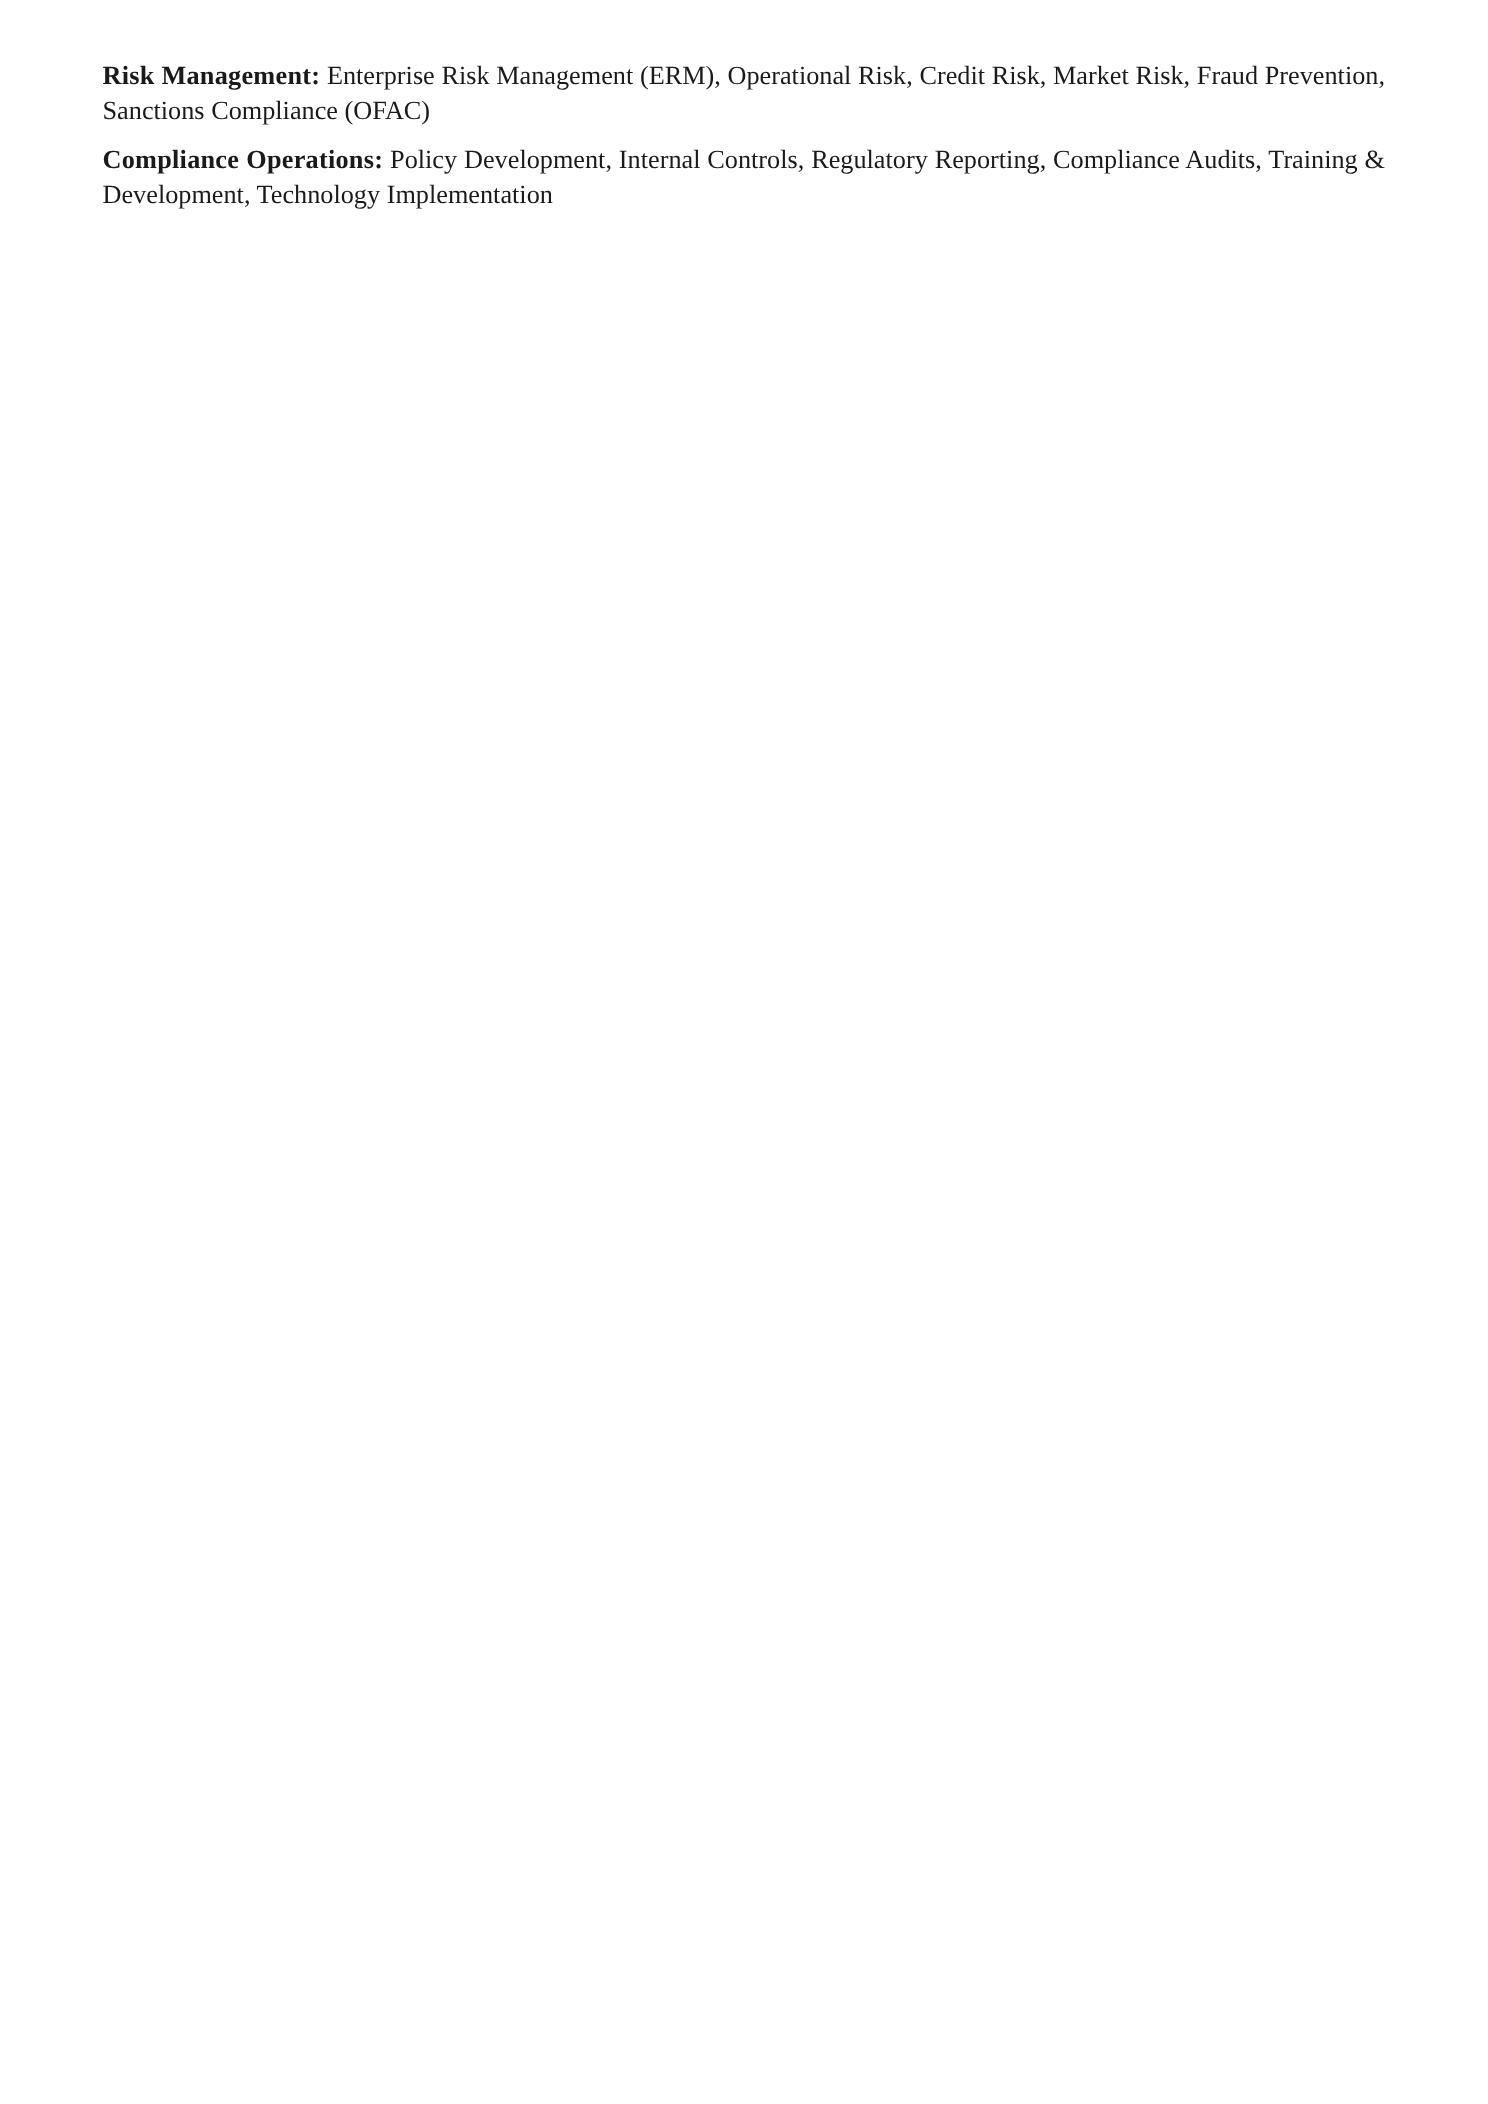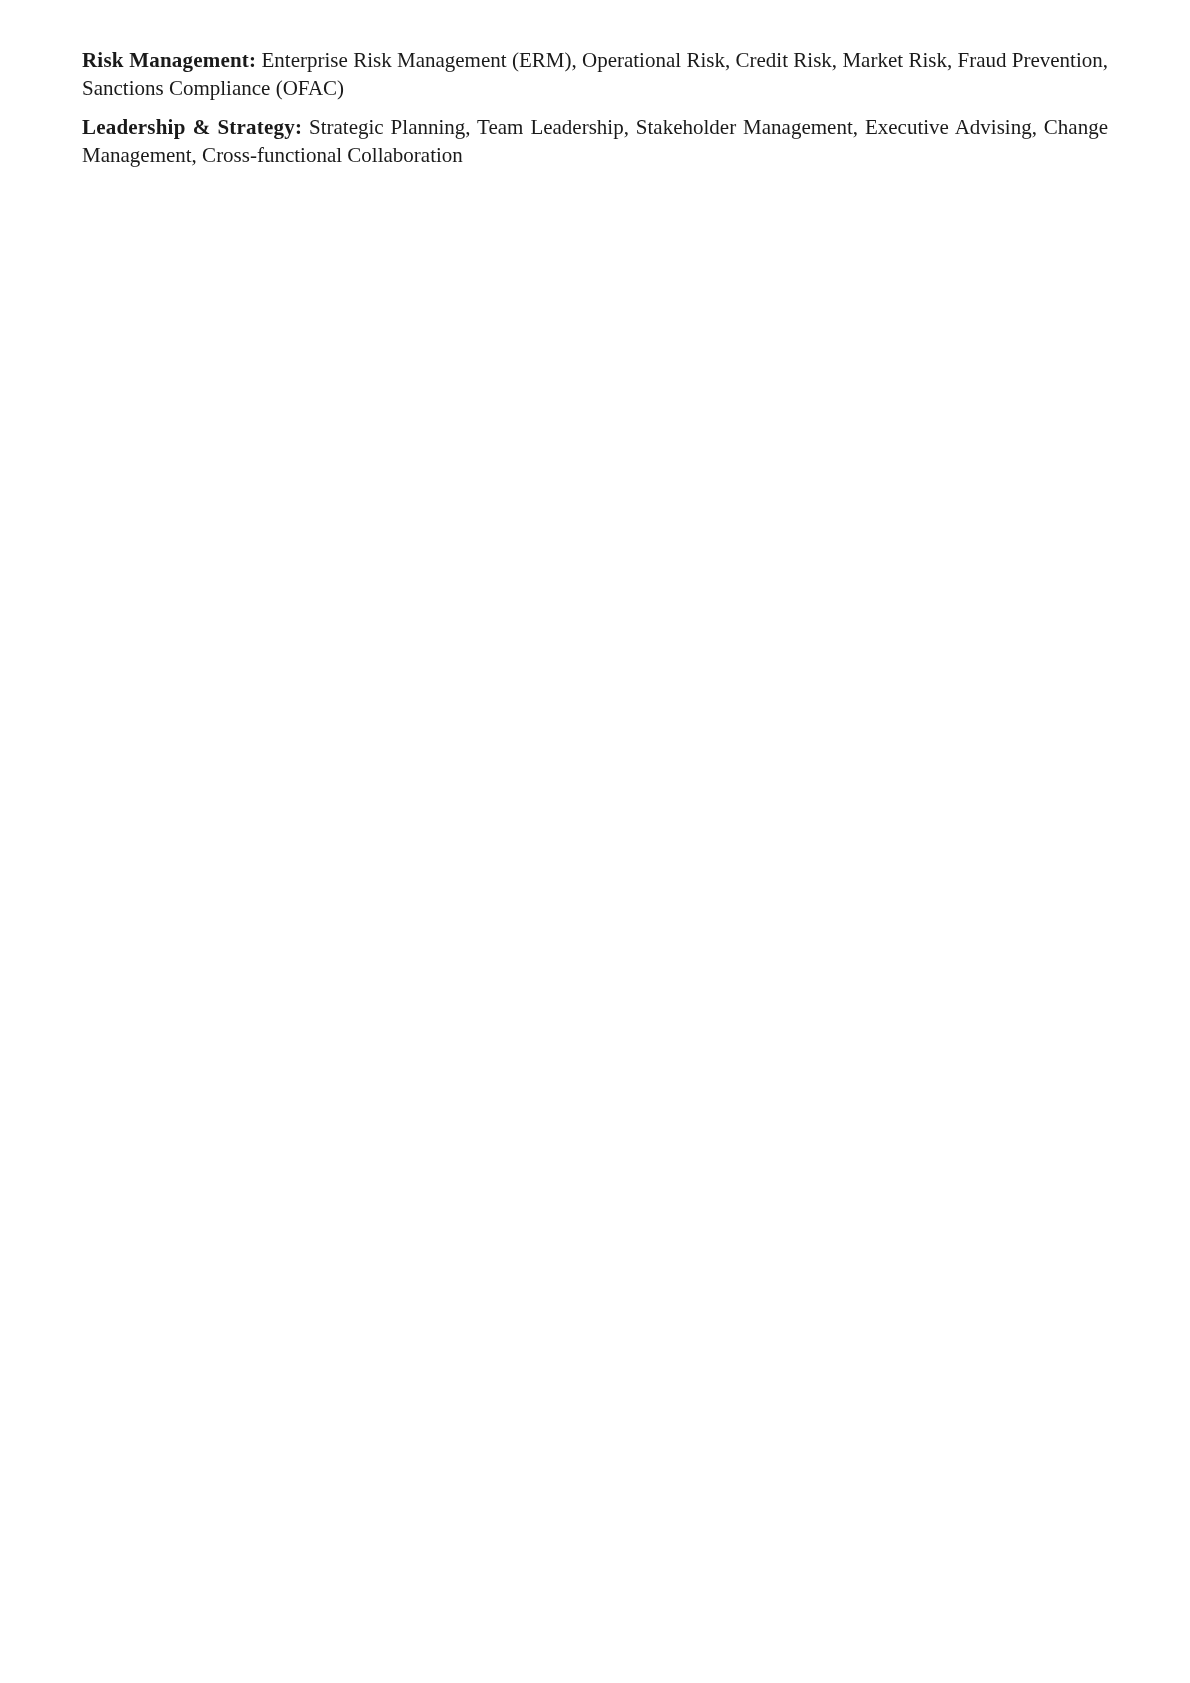--- a/index.html
+++ b/index.html
@@ -33,18 +33,18 @@
   }
 </style>
 </head>
 <body>
 
 <div class="page">
   <div class="content">
 
     <p class="skill-line"><span class="label">Risk Management:</span> <span>Enterprise Risk Management (ERM), Operational Risk, Credit Risk, Market Risk, Fraud Prevention, Sanctions Compliance (OFAC)</span></p>
 
+    <p class="skill-line"><span class="label">Compliance Operations:</span> <span>Policy Development, Internal Controls, Regulatory Reporting, Compliance Audits, Training &amp; Development, Technology Implementation</span></p>
 
-    <p class="skill-line"><span class="label">Leadership &amp; Strategy:</span> <span>Strategic Planning, Team Leadership, Stakeholder Management, Executive Advising, Change Management, Cross-functional Collaboration</span></p>
 
 
   </div>
 </div>
 
 </body></html>

